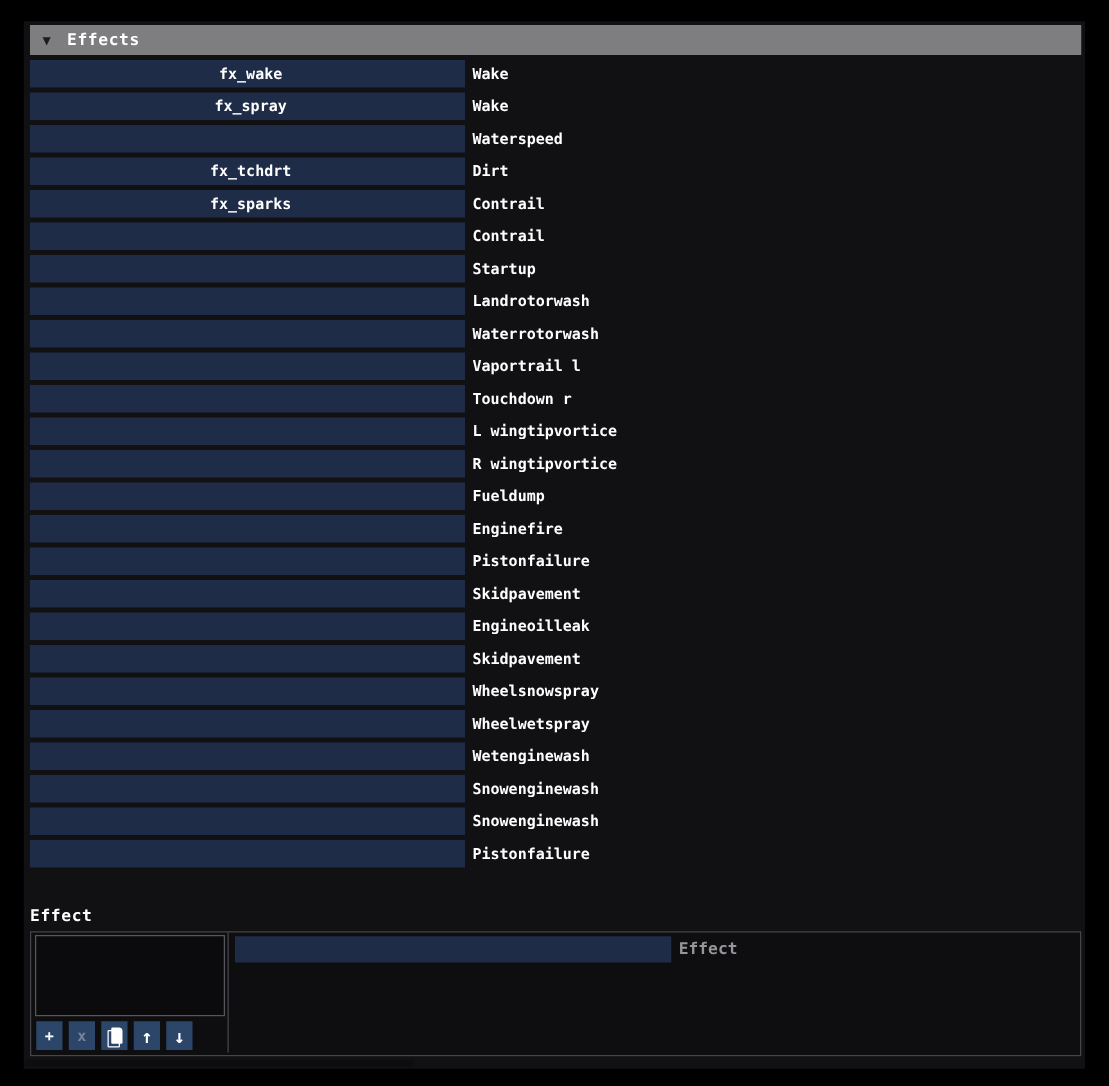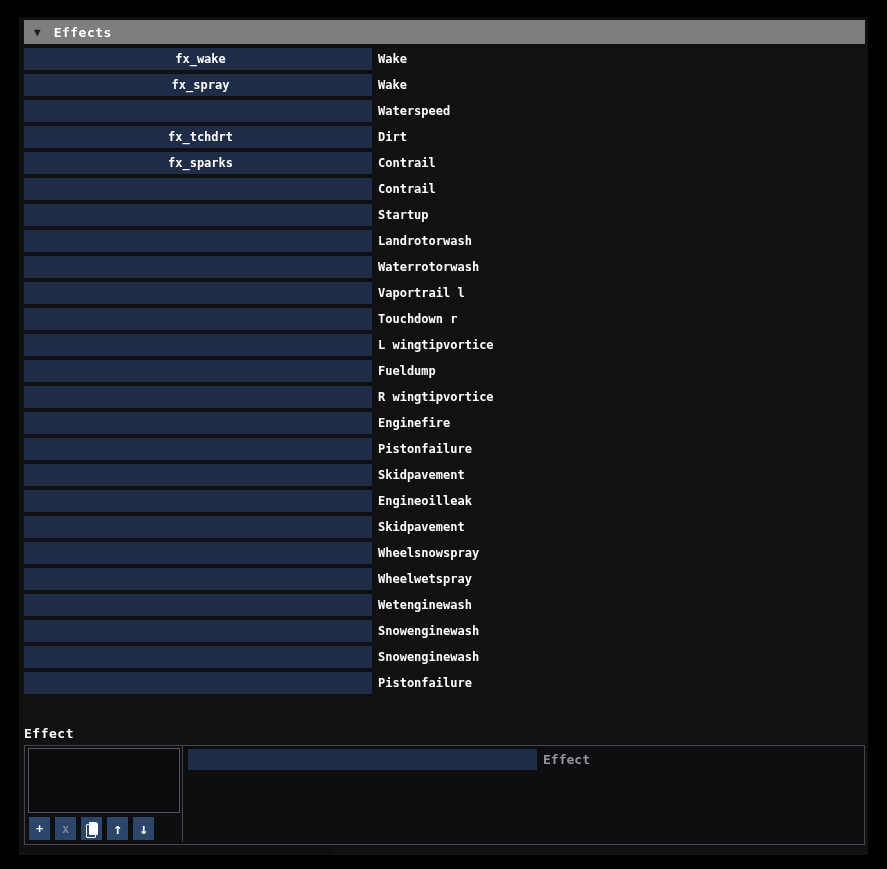--- a/index.html
+++ b/index.html
@@ -259,26 +259,26 @@
       <div class="rlabel">Touchdown r</div>
     </div>
 
     <div class="row">
       <div class="field"></div>
       <div class="rlabel">L wingtipvortice</div>
     </div>
 
     <div class="row">
       <div class="field"></div>
+      <div class="rlabel">R wingtipvortice</div>
+    </div>
+
+    <div class="row">
+      <div class="field"></div>
       <div class="rlabel">Fueldump</div>
-    </div>
-
-    <div class="row">
-      <div class="field"></div>
-      <div class="rlabel">R wingtipvortice</div>
     </div>
 
     <div class="row">
       <div class="field"></div>
       <div class="rlabel">Enginefire</div>
     </div>
 
     <div class="row">
       <div class="field"></div>
       <div class="rlabel">Pistonfailure</div>

